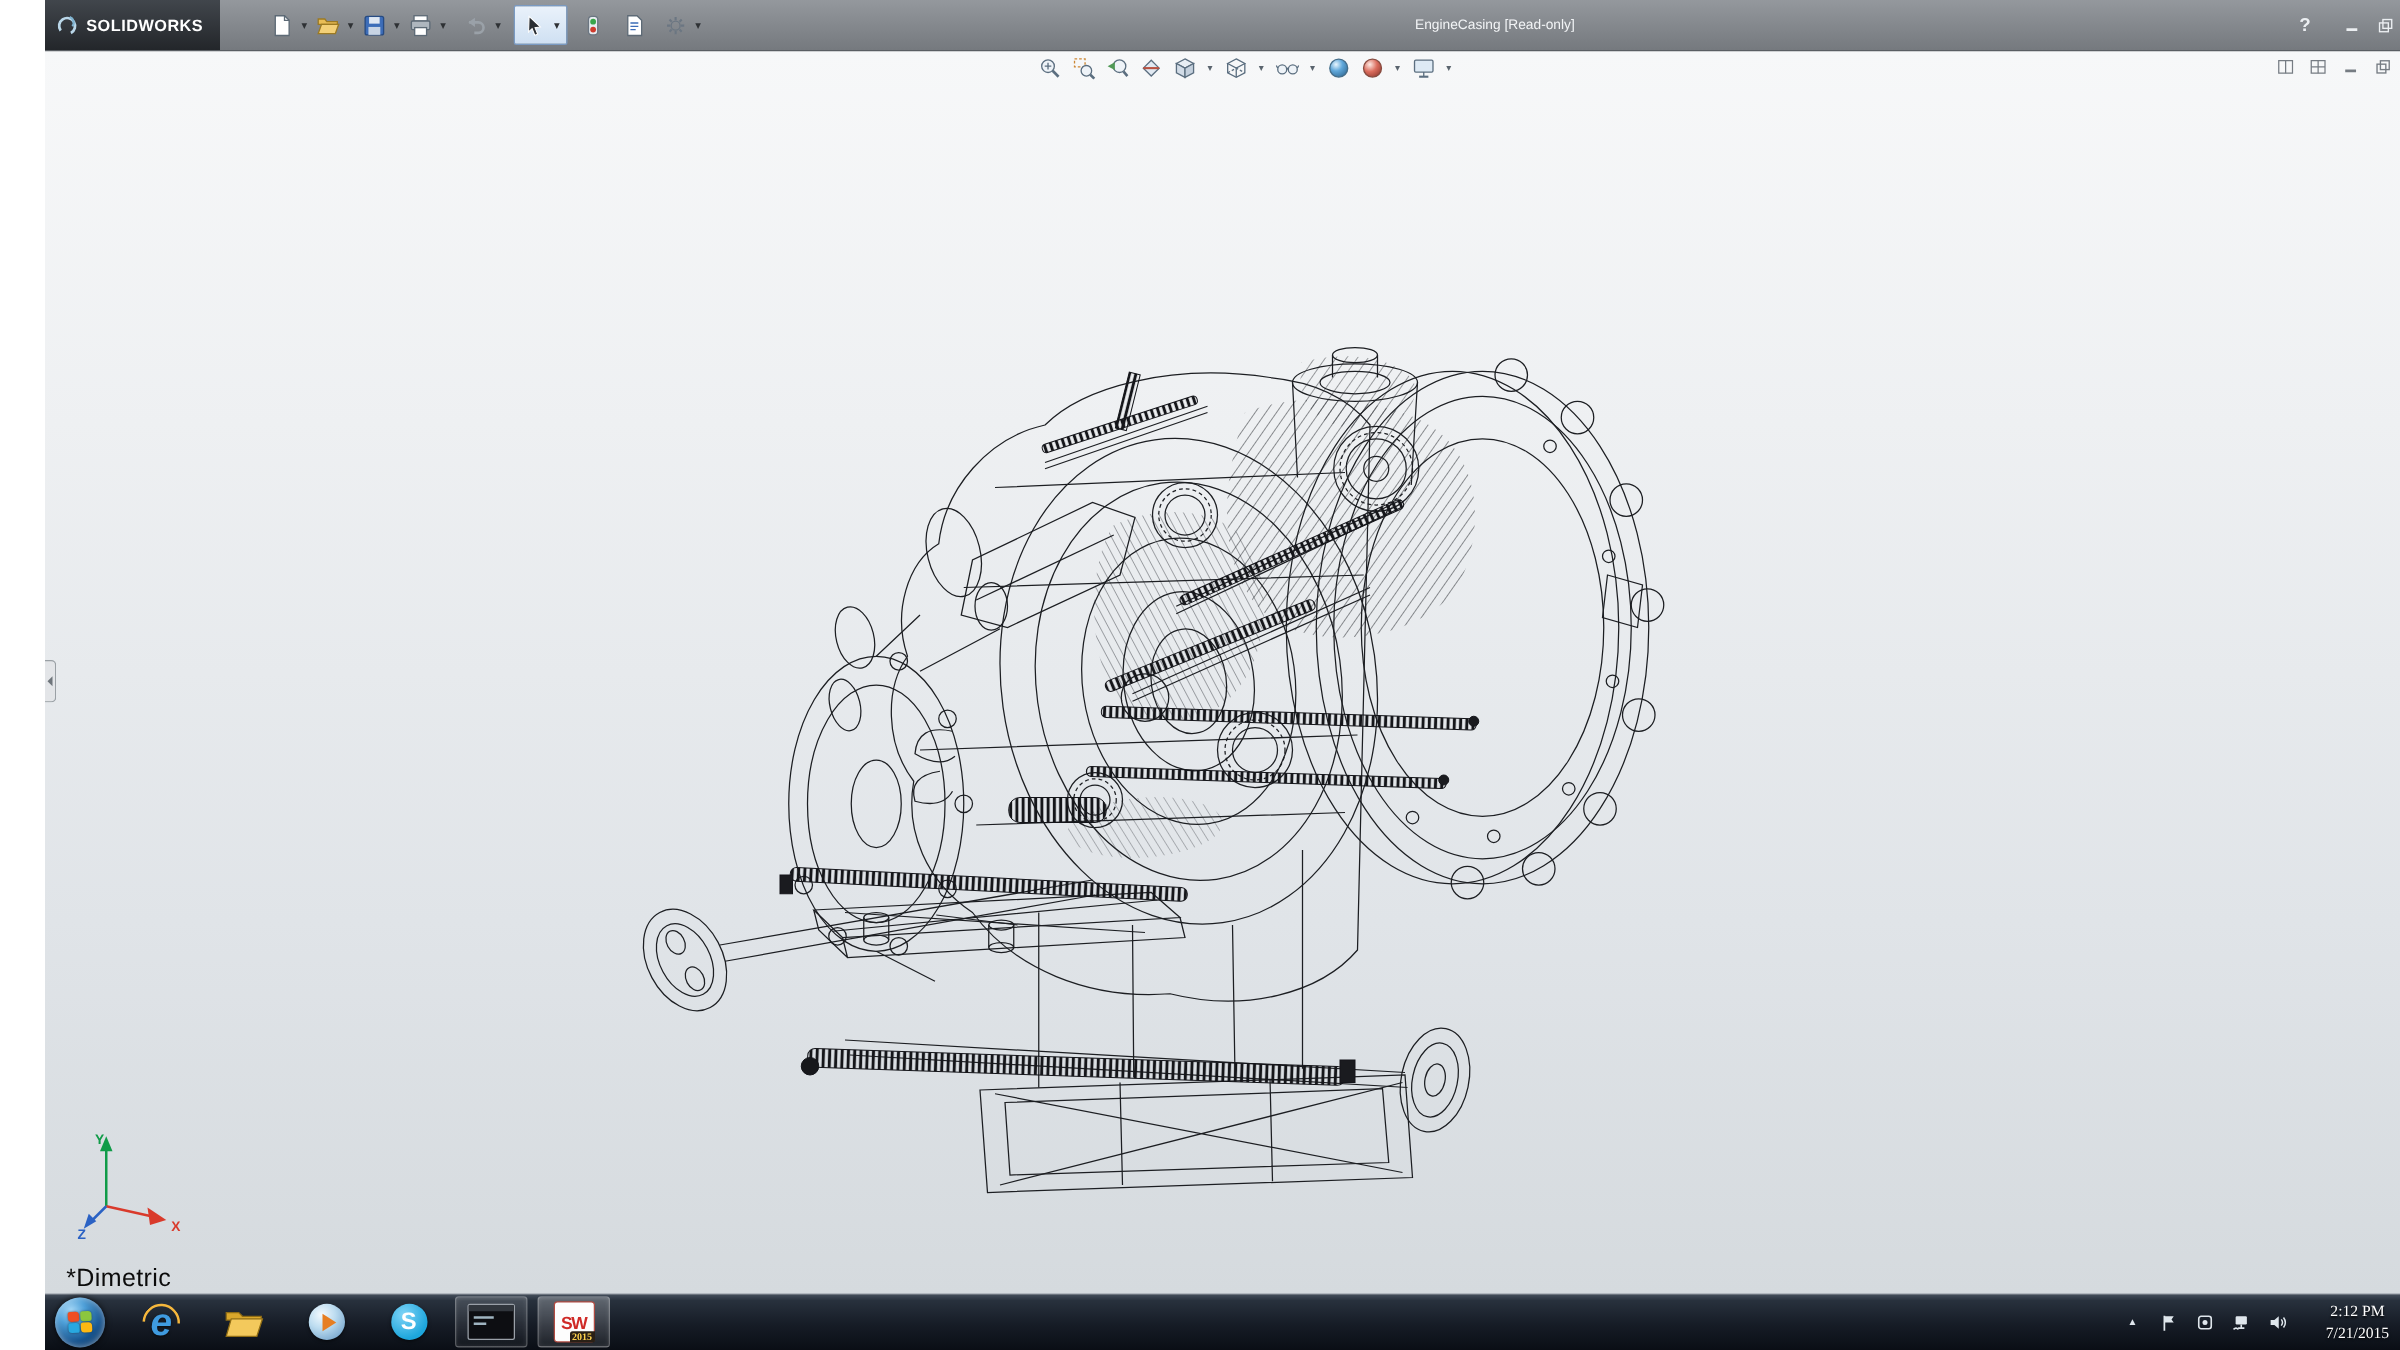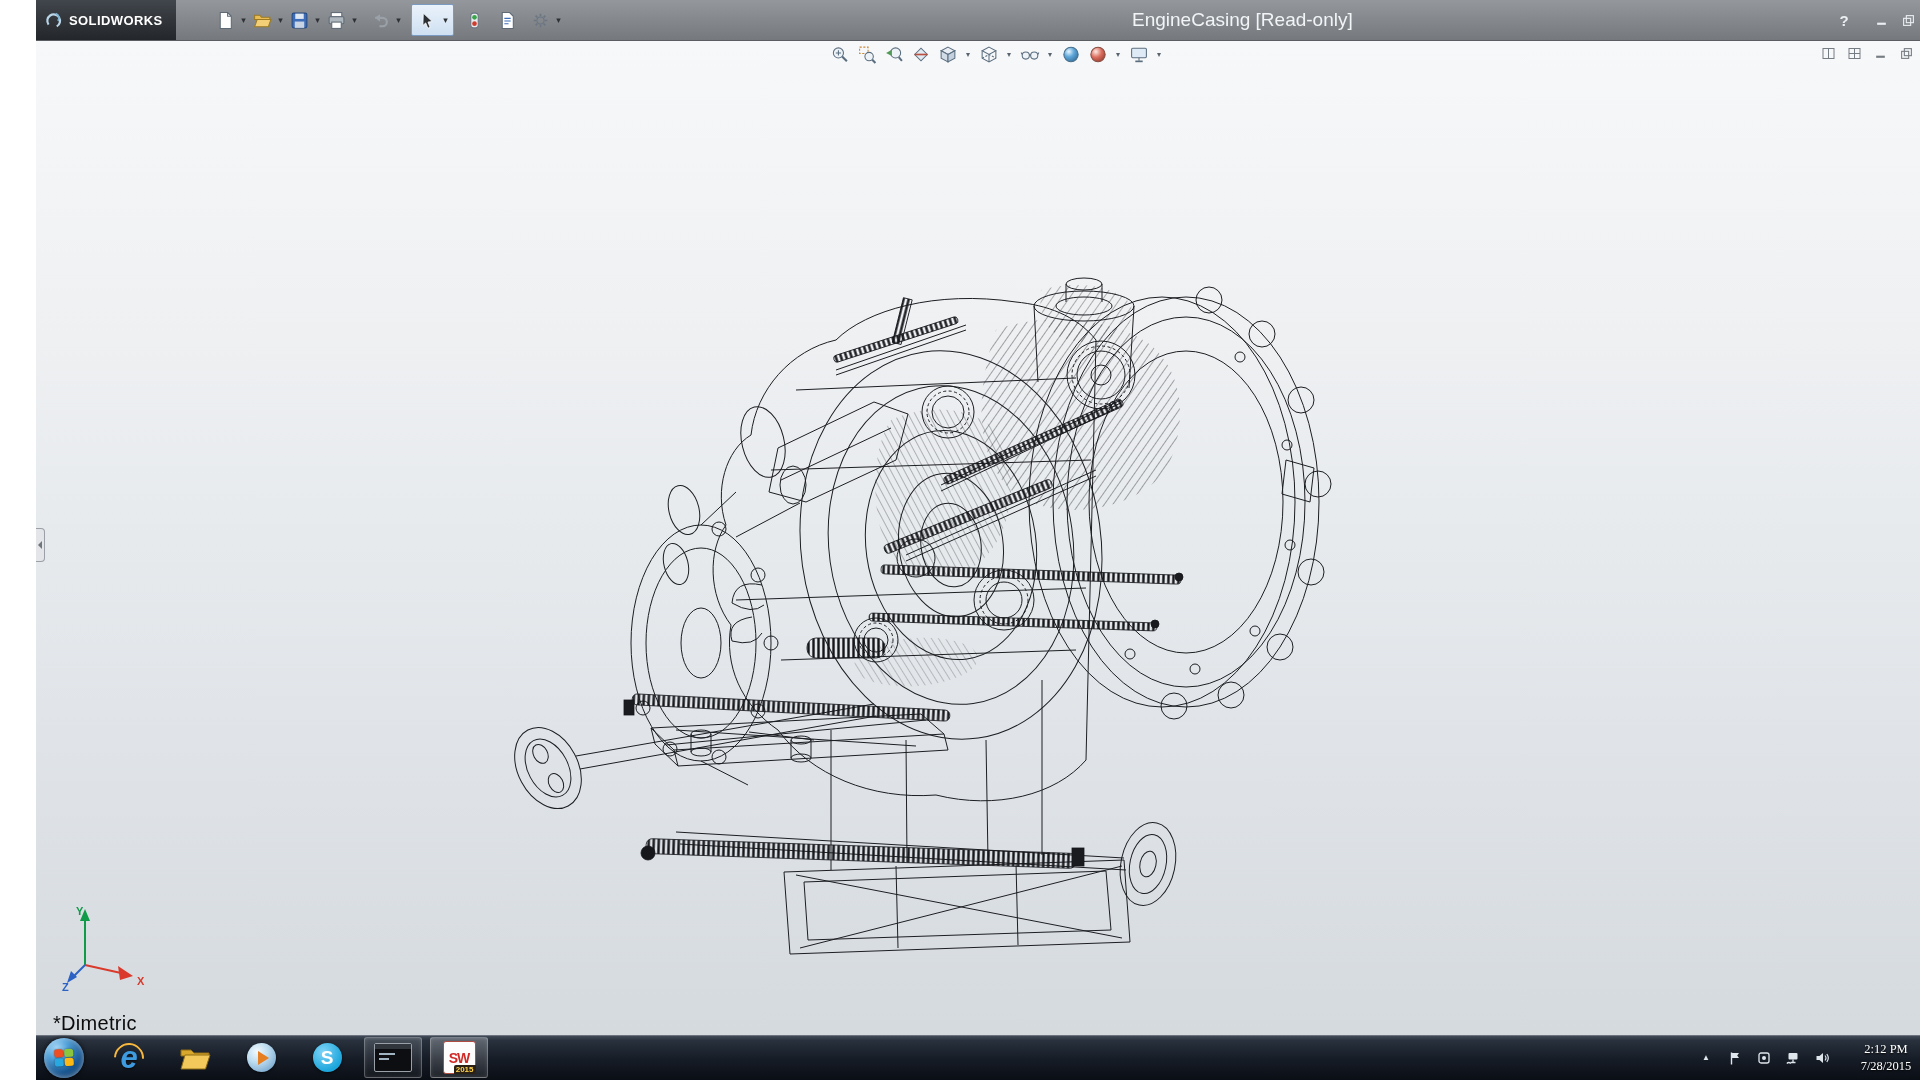--- a/index.html
+++ b/index.html
@@ -13,21 +13,21 @@
     background:linear-gradient(#41464c,#23262a);padding-left:8px;box-sizing:border-box;}
   .brand-text{color:#fff;font-size:13px;font-weight:bold;letter-spacing:.4px;}
   .toolbar{position:absolute;left:176px;top:0;height:40px;display:flex;align-items:center;}
   button{background:none;border:none;padding:0;margin:0;cursor:default;}
   .tb{width:26px;height:26px;display:flex;align-items:center;justify-content:center;}
   .tb svg{width:19px;height:19px;}
   .dd{font-size:9px;color:#2e3134;width:11px;text-align:center;}
   .sep{width:7px;}
   .tb-pressed{display:flex;align-items:center;height:30px;padding:0 2px;border:1px solid #7a9ac2;border-radius:2px;
     background:linear-gradient(#eaf2fb,#cfe0f2);}
-  .window-title{position:absolute;left:1096px;top:0;height:40px;line-height:40px;color:#f2f4f6;font-size:19px;}
+  .window-title{position:absolute;left:1096px;top:0;height:40px;line-height:40px;color:#f2f4f6;font-size:11px;}
   .win-controls{position:absolute;right:12px;top:0;height:40px;display:flex;align-items:center;gap:9px;}
   .help-glyph{color:#eceff2;font-size:15px;font-weight:bold;margin-right:10px;}
   .wc{width:18px;height:18px;display:flex;align-items:center;justify-content:center;}
   .wc svg{width:13px;height:13px;}
 
   
   .viewport{position:absolute;top:40px;left:0;right:0;bottom:45px;
     background:linear-gradient(180deg,#f7f8f9 0%,#eef0f2 30%,#e0e4e8 70%,#d5dade 100%);overflow:hidden;}
   .headsup{position:absolute;top:3px;left:50%;transform:translateX(-50%);display:flex;align-items:center;gap:5px;z-index:4;}
   .hu{width:22px;height:22px;display:flex;align-items:center;justify-content:center;opacity:.9;}
@@ -69,21 +69,21 @@
   .wmp i{position:absolute;left:11px;top:8px;width:0;height:0;border-top:7px solid transparent;border-bottom:7px solid transparent;border-left:11px solid #e67e22;}
   .skype{width:29px;height:29px;border-radius:50%;background:radial-gradient(circle at 35% 30%,#7fd4f7,#1da6dc 70%);
     color:#fff;font-size:19px;font-weight:bold;display:flex;align-items:center;justify-content:center;box-shadow:0 1px 3px rgba(0,0,0,.6);}
   .terminal{width:36px;height:27px;background:#0d0e12;border:1px solid #9aa0a8;border-radius:2px;position:relative;}
   .terminal i{position:absolute;left:0;right:0;top:0;height:5px;background:#31363d;display:block;}
   .terminal b{position:absolute;left:4px;top:9px;width:16px;height:2px;background:#9fb4c0;display:block;}
   .terminal b + b{top:14px;width:10px;}
   .sw-icon{width:31px;height:31px;background:#fdfdfd;border:1px solid #b04b42;border-radius:3px;position:relative;
     display:flex;align-items:center;justify-content:center;}
   .sw-mark{color:#cf2a27;font-weight:bold;font-size:14px;letter-spacing:-1px;}
-  .sw-badge{position:absolute;right:-1px;bottom:-1px;background:#2a2016;color:#ffd34d;font-size:8px;font-weight:bold;padding:0 2px;border-radius:2px 0 2px 0;}
+  .sw-badge{position:absolute;right:-1px;bottom:-1px;background:#2a2016;color:#ffd34d;font-size:8px;font-weight:bold;padding:0 2px;border-radius:2px 0 2px 0;font-family:Liberation Serif, serif;}
   .tray{margin-left:auto;display:flex;align-items:center;gap:13px;height:100%;}
   .tray-ic{width:16px;height:16px;display:flex;align-items:center;justify-content:center;}
   .tray-ic svg{width:14px;height:14px;}
   .chevron{color:#dfe6ec;font-size:8px;}
   .clock{display:flex;flex-direction:column;align-items:center;justify-content:center;color:#fff;font-size:12.5px;
     line-height:1.3;text-shadow:0 1px 2px #000;width:86px;font-family:Liberation Serif, serif;}
   .show-desktop{width:13px;height:45px;background:rgba(255,255,255,.07);border-left:1px solid #000;
     box-shadow:inset 1px 0 0 rgba(255,255,255,.15);}
 </style>
 </head>
@@ -556,18 +556,18 @@
         </svg>
       </button>
       <button class="tray-ic">
         <svg viewBox="0 0 14 14">
           <polygon points="1.5,5 4.5,5 8,2 8,12 4.5,9 1.5,9" fill="#dfe6ec"></polygon>
           <path d="M10 4.5 q2 2.5 0 5 M11.8 3 q3 4 0 8" stroke="#dfe6ec" fill="none" stroke-width="1.2"></path>
         </svg>
       </button>
       <button class="clock">
         <span>2:12 PM</span>
-        <span>7/28/2015</span>
+        <span>7/21/2015</span>
       </button>
       <div class="show-desktop"></div>
     </div>
   </footer>
 </div>
 
 </body></html>

